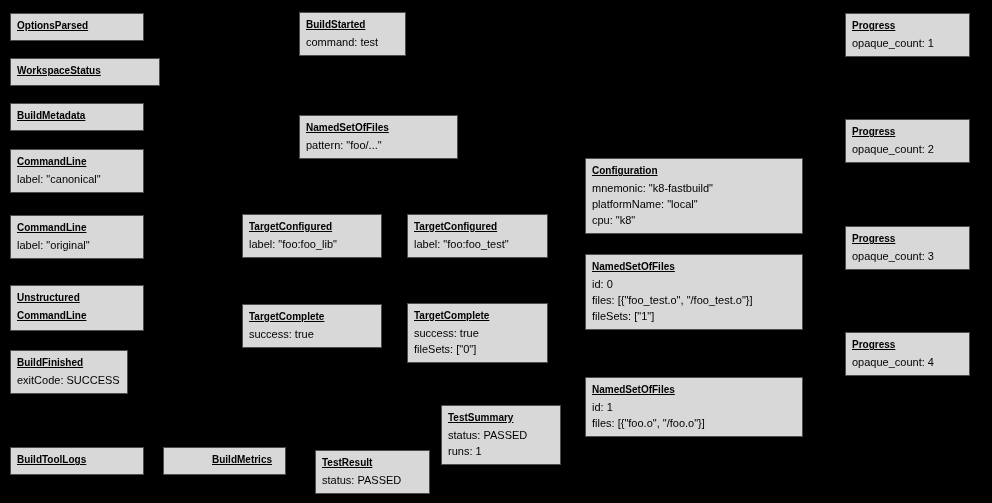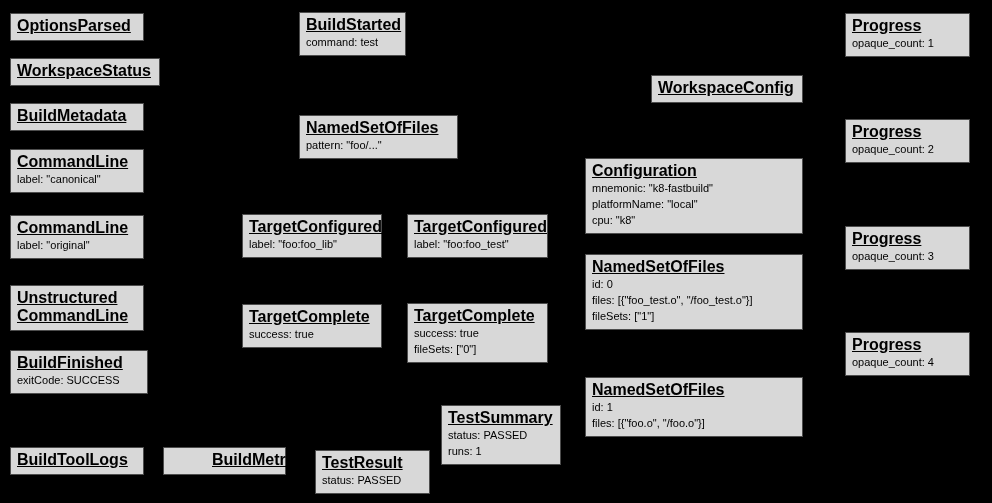--- a/index.html
+++ b/index.html
@@ -23,21 +23,21 @@
     font-family: "Liberation Sans", sans-serif;
   }
   .node {
     position: absolute;
     background: var(--fill);
     border: 1px solid var(--border);
     color: var(--text);
     padding: 3px 6px 5px 6px;
   }
   .t {
-    font-size: 16px;
+    font-size: 10px;
     font-weight: bold;
     line-height: 18px;
     text-decoration: underline;
     white-space: pre-line;
   }
   .l {
     font-size: 11px;
     line-height: 16px;
     white-space: nowrap;
   }
@@ -67,21 +67,21 @@
   <div class="node" style="left:10px; top:215px; width:134px;">
     <div class="t">CommandLine</div>
     <div class="l">label: "original"</div>
   </div>
 
   <div class="node" style="left:10px; top:285px; width:134px;">
     <div class="t">Unstructured
 CommandLine</div>
   </div>
 
-  <div class="node" style="left:10px; top:350px; width:138px;">
+  <div class="node" style="left:10px; top:350px; width:118px;">
     <div class="t">BuildFinished</div>
     <div class="l">exitCode: SUCCESS</div>
   </div>
 
   <div class="node" style="left:10px; top:447px; width:134px;">
     <div class="t">BuildToolLogs</div>
   </div>
 
   <div class="node" style="left:163px; top:447px; width:123px;padding-left:48px;">
     <div class="t">BuildMetrics</div>
@@ -122,23 +122,20 @@
     <div class="t">TestResult</div>
     <div class="l">status: PASSED</div>
   </div>
 
   <div class="node" style="left:441px; top:405px; width:120px;">
     <div class="t">TestSummary</div>
     <div class="l">status: PASSED</div>
     <div class="l">runs: 1</div>
   </div>
 
-  <div class="node" style="left:651px; top:75px; width:152px;">
-    <div class="t">WorkspaceConfig</div>
-  </div>
 
   <div class="node" style="left:585px; top:158px; width:218px;">
     <div class="t">Configuration</div>
     <div class="l">mnemonic: "k8-fastbuild"</div>
     <div class="l">platformName: "local"</div>
     <div class="l">cpu: "k8"</div>
   </div>
 
   <div class="node" style="left:585px; top:254px; width:218px;">
     <div class="t">NamedSetOfFiles</div>

